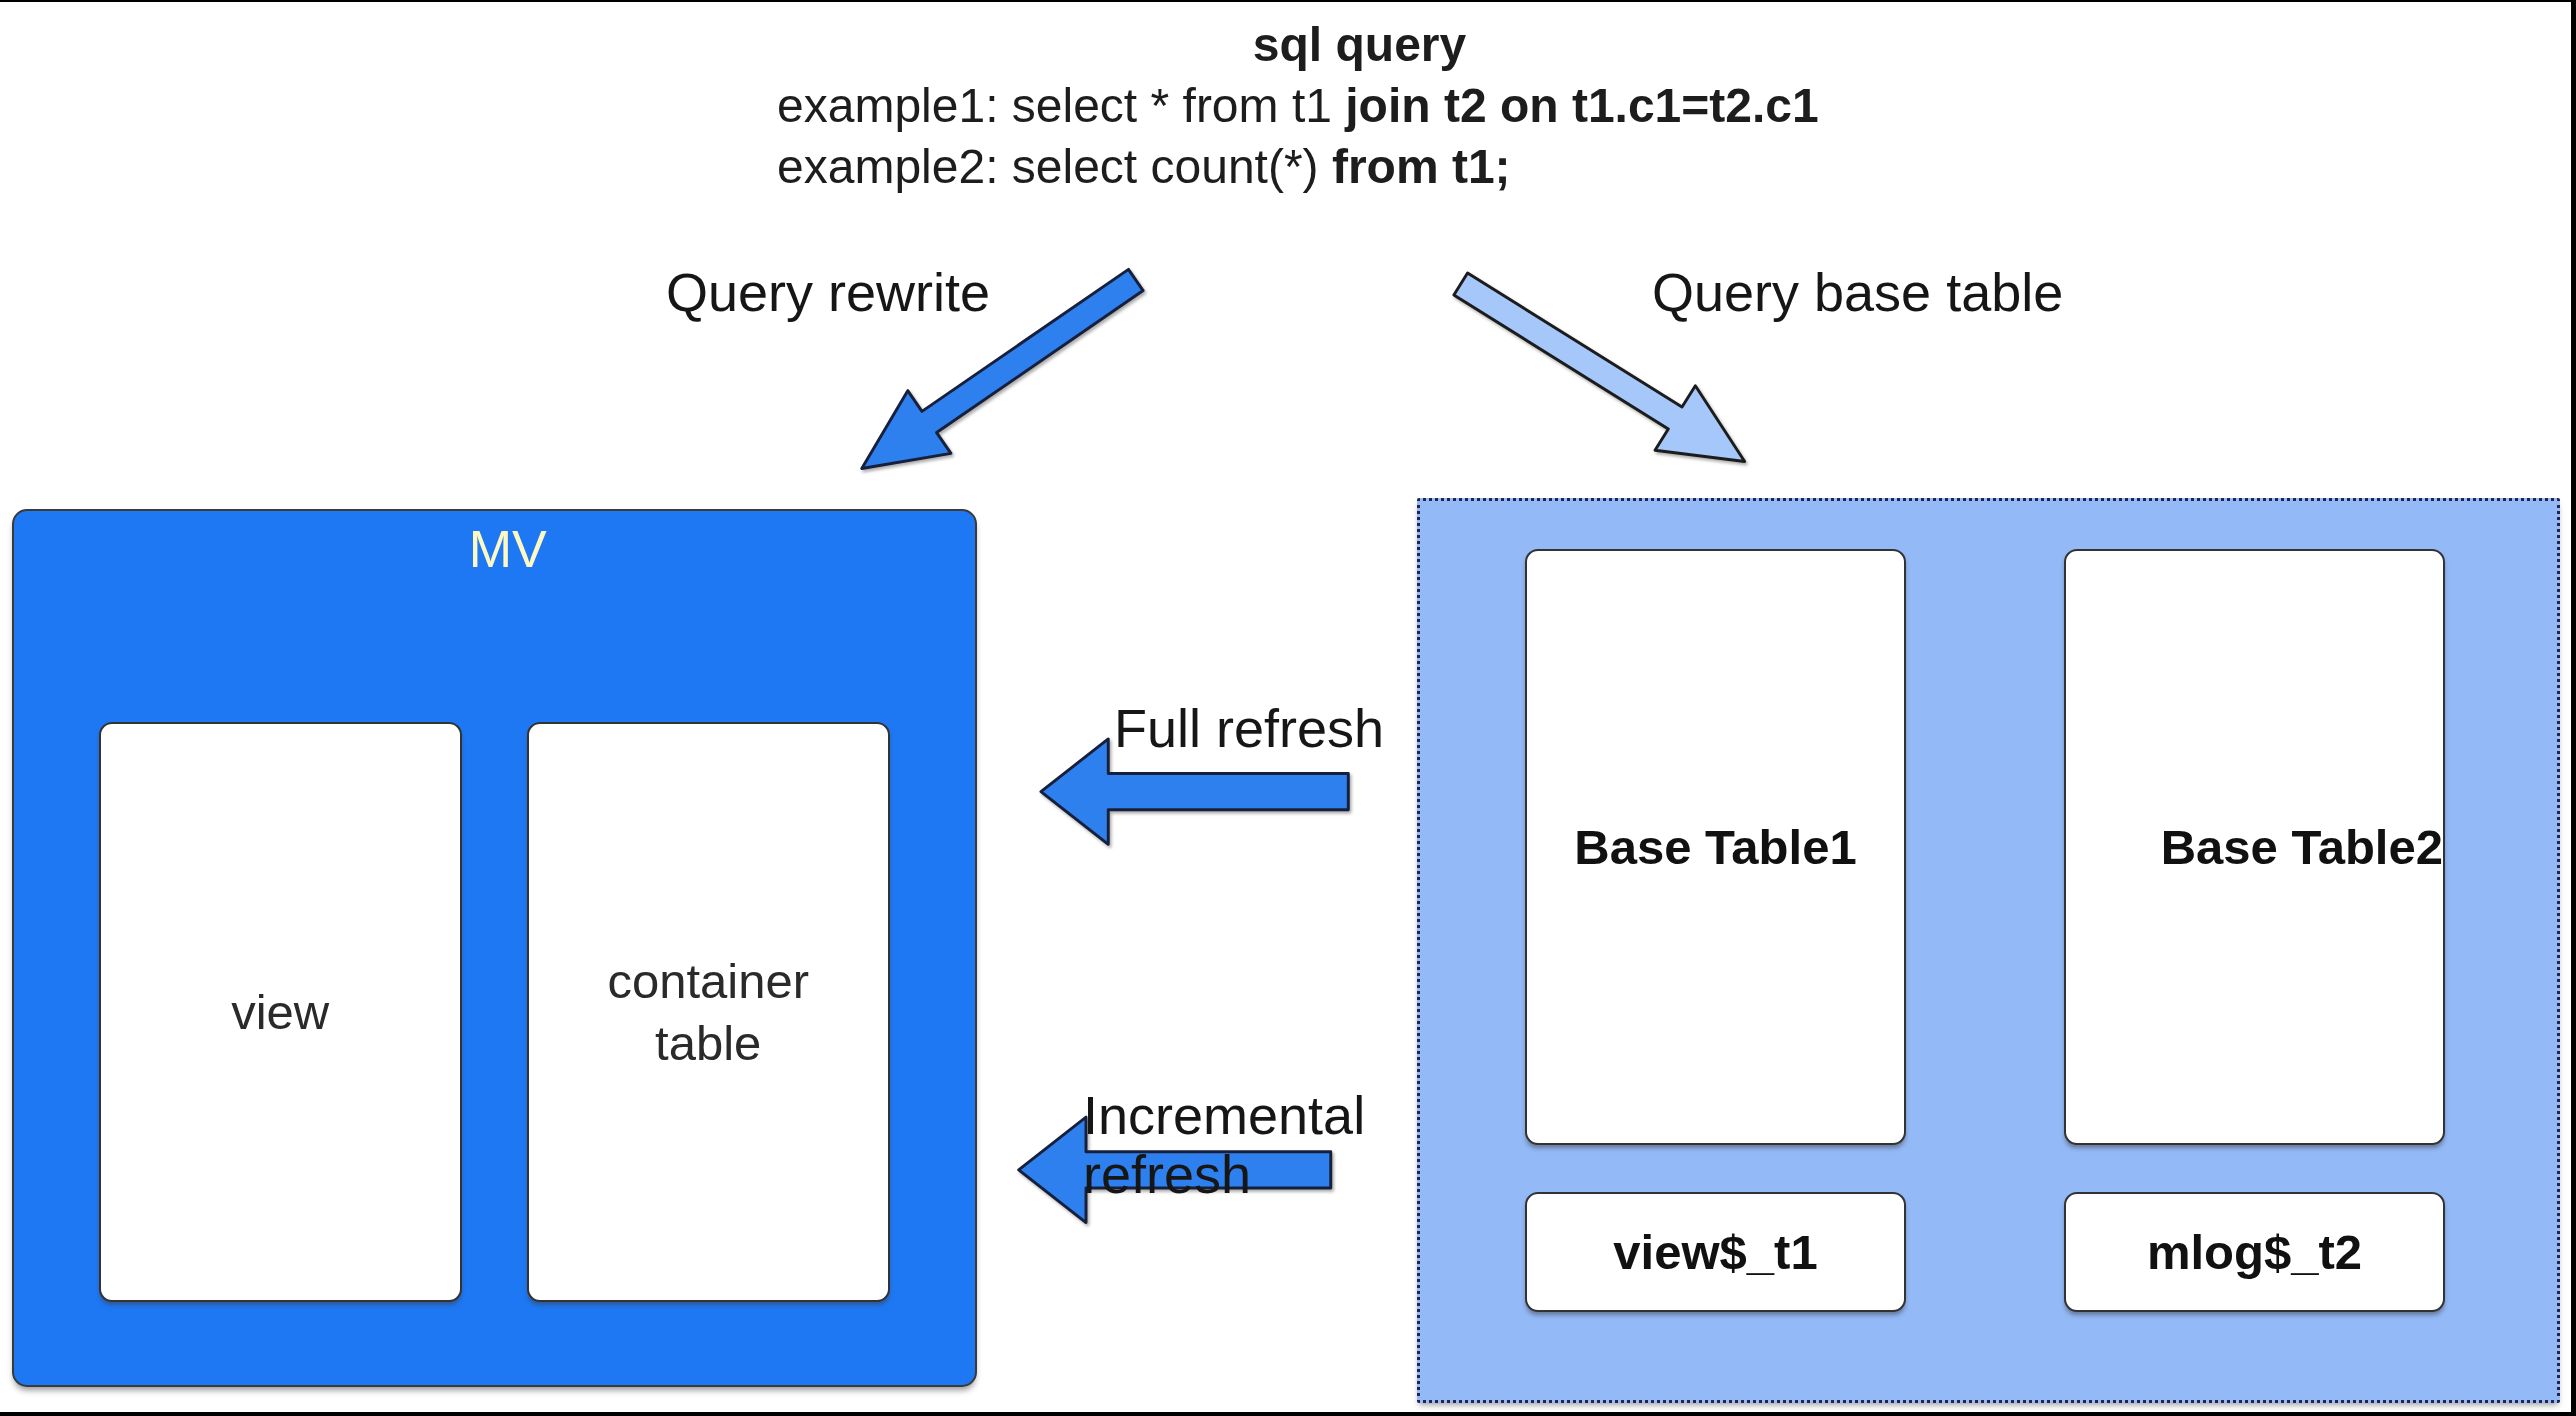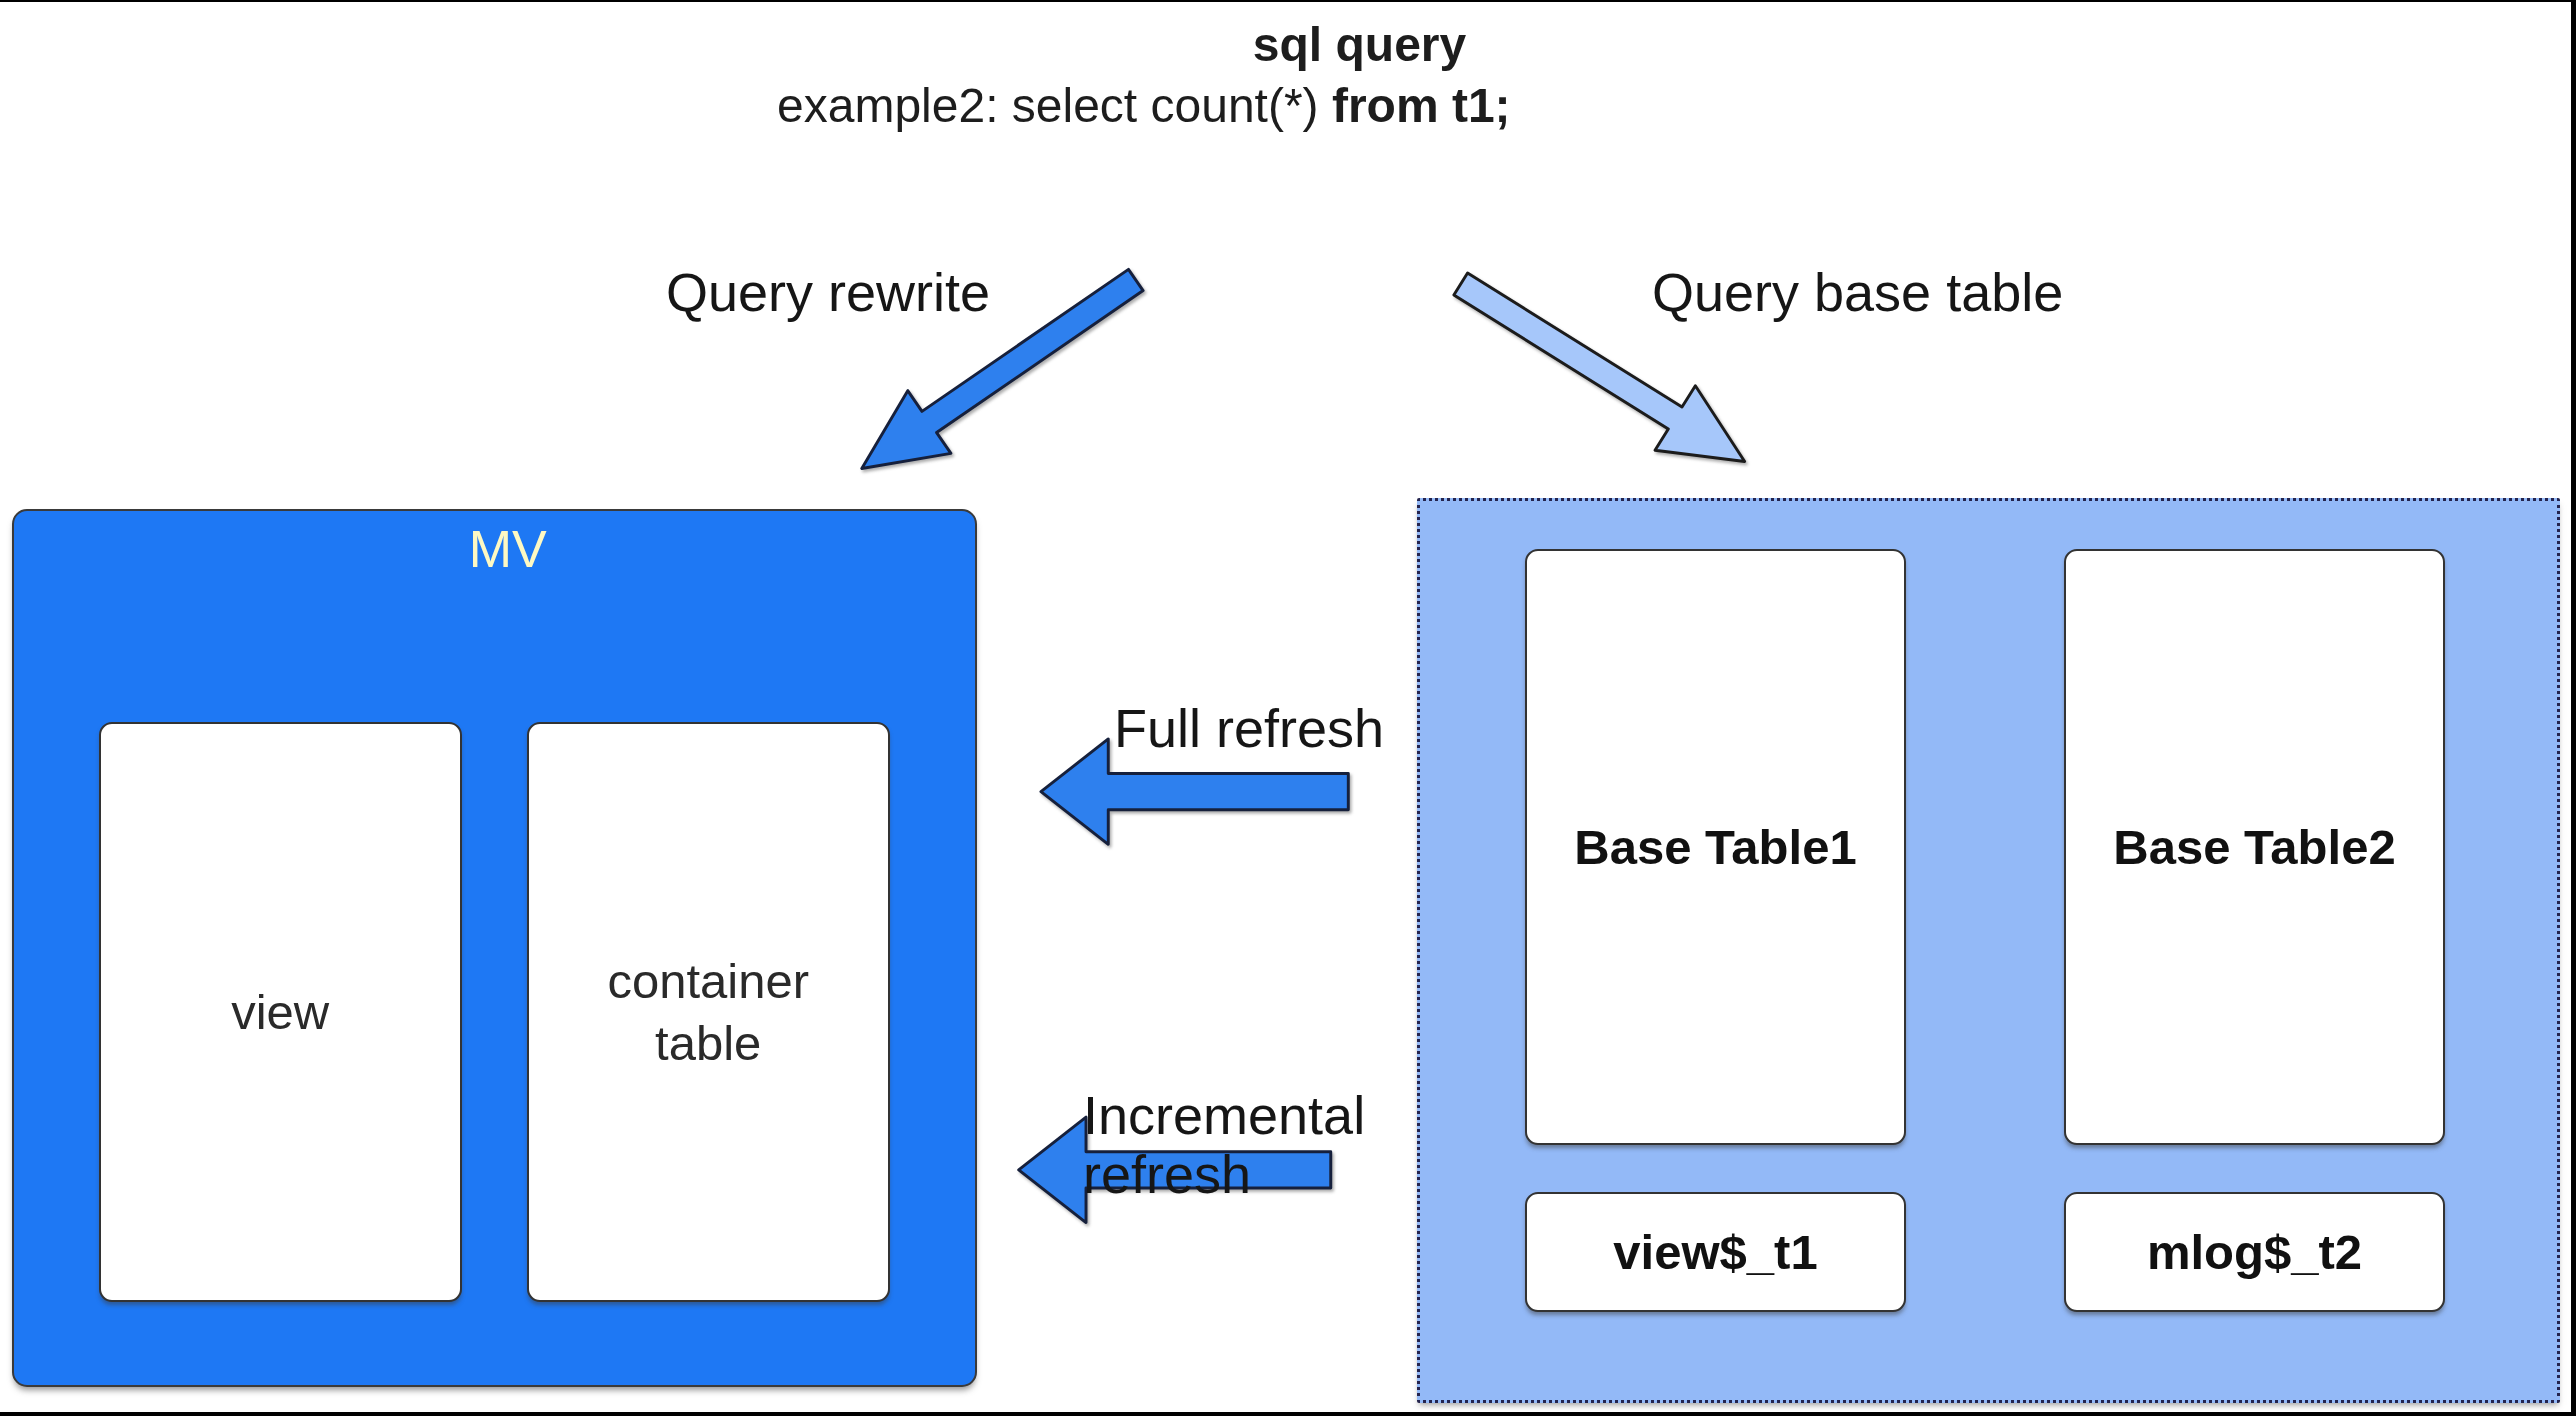--- a/index.html
+++ b/index.html
@@ -76,32 +76,33 @@
   .base-panel {
     position: absolute; left: 1417px; top: 498px; width: 1143px; height: 905px;
     background: var(--panel-fill);
     border: 3.5px dotted #24244e; border-radius: 2px;
     box-shadow: 0 4.7px 5.9px -2.3px rgba(60,60,60,0.5);
     z-index: 5;
   }
   .base-panel .white-box { border-width: 2.9px; }
   .bt-box   { font-weight: 700; color: #111111; }
   .bt1-box  { left: 105px;  top: 48px;   width: 381px; height: 596px; }
-  .bt2-box  { left: 644px; top: 48px;   width: 381px; height: 596px; }
+  .bt2-box  { left: 644px; top: 48px;   width: 381px; height: 596px; justify-content: flex-end; }
   .mlog-box { font-weight: 700; color: #111111; }
   .mlog1-box { left: 105px;  top: 691px; width: 381px; height: 120px; }
   .mlog2-box { left: 644px; top: 691px; width: 381px; height: 120px; }
 </style>
 </head>
 <body>
 
 <div class="frame"></div>
 
 <div class="sql-block">
   <div class="sql-title">sql query</div>
+  <div class="sql-line"><span>example1: select * from t1 </span><span class="bold-seg">join t2 on t1.c1=t2.c1</span></div>
   <div class="sql-line"><span>example2: select count(*) </span><span class="bold-seg">from t1;</span></div>
 </div>
 
 <div class="lbl lbl-query-rewrite">Query rewrite</div>
 <div class="lbl lbl-query-base">Query base table</div>
 <div class="lbl lbl-full-refresh">Full refresh</div>
 <div class="lbl lbl-incremental">Incremental refresh</div>
 
 <svg class="arrows" width="2576" height="1417" viewBox="0 0 4400 2420">
   <polygon class="arrow-dark" points="1927.5,459.9 1574.8,702.5 1550.5,667.1 1472,800 1624.2,774.2 1599.8,738.7 1952.5,496.1"></polygon>

